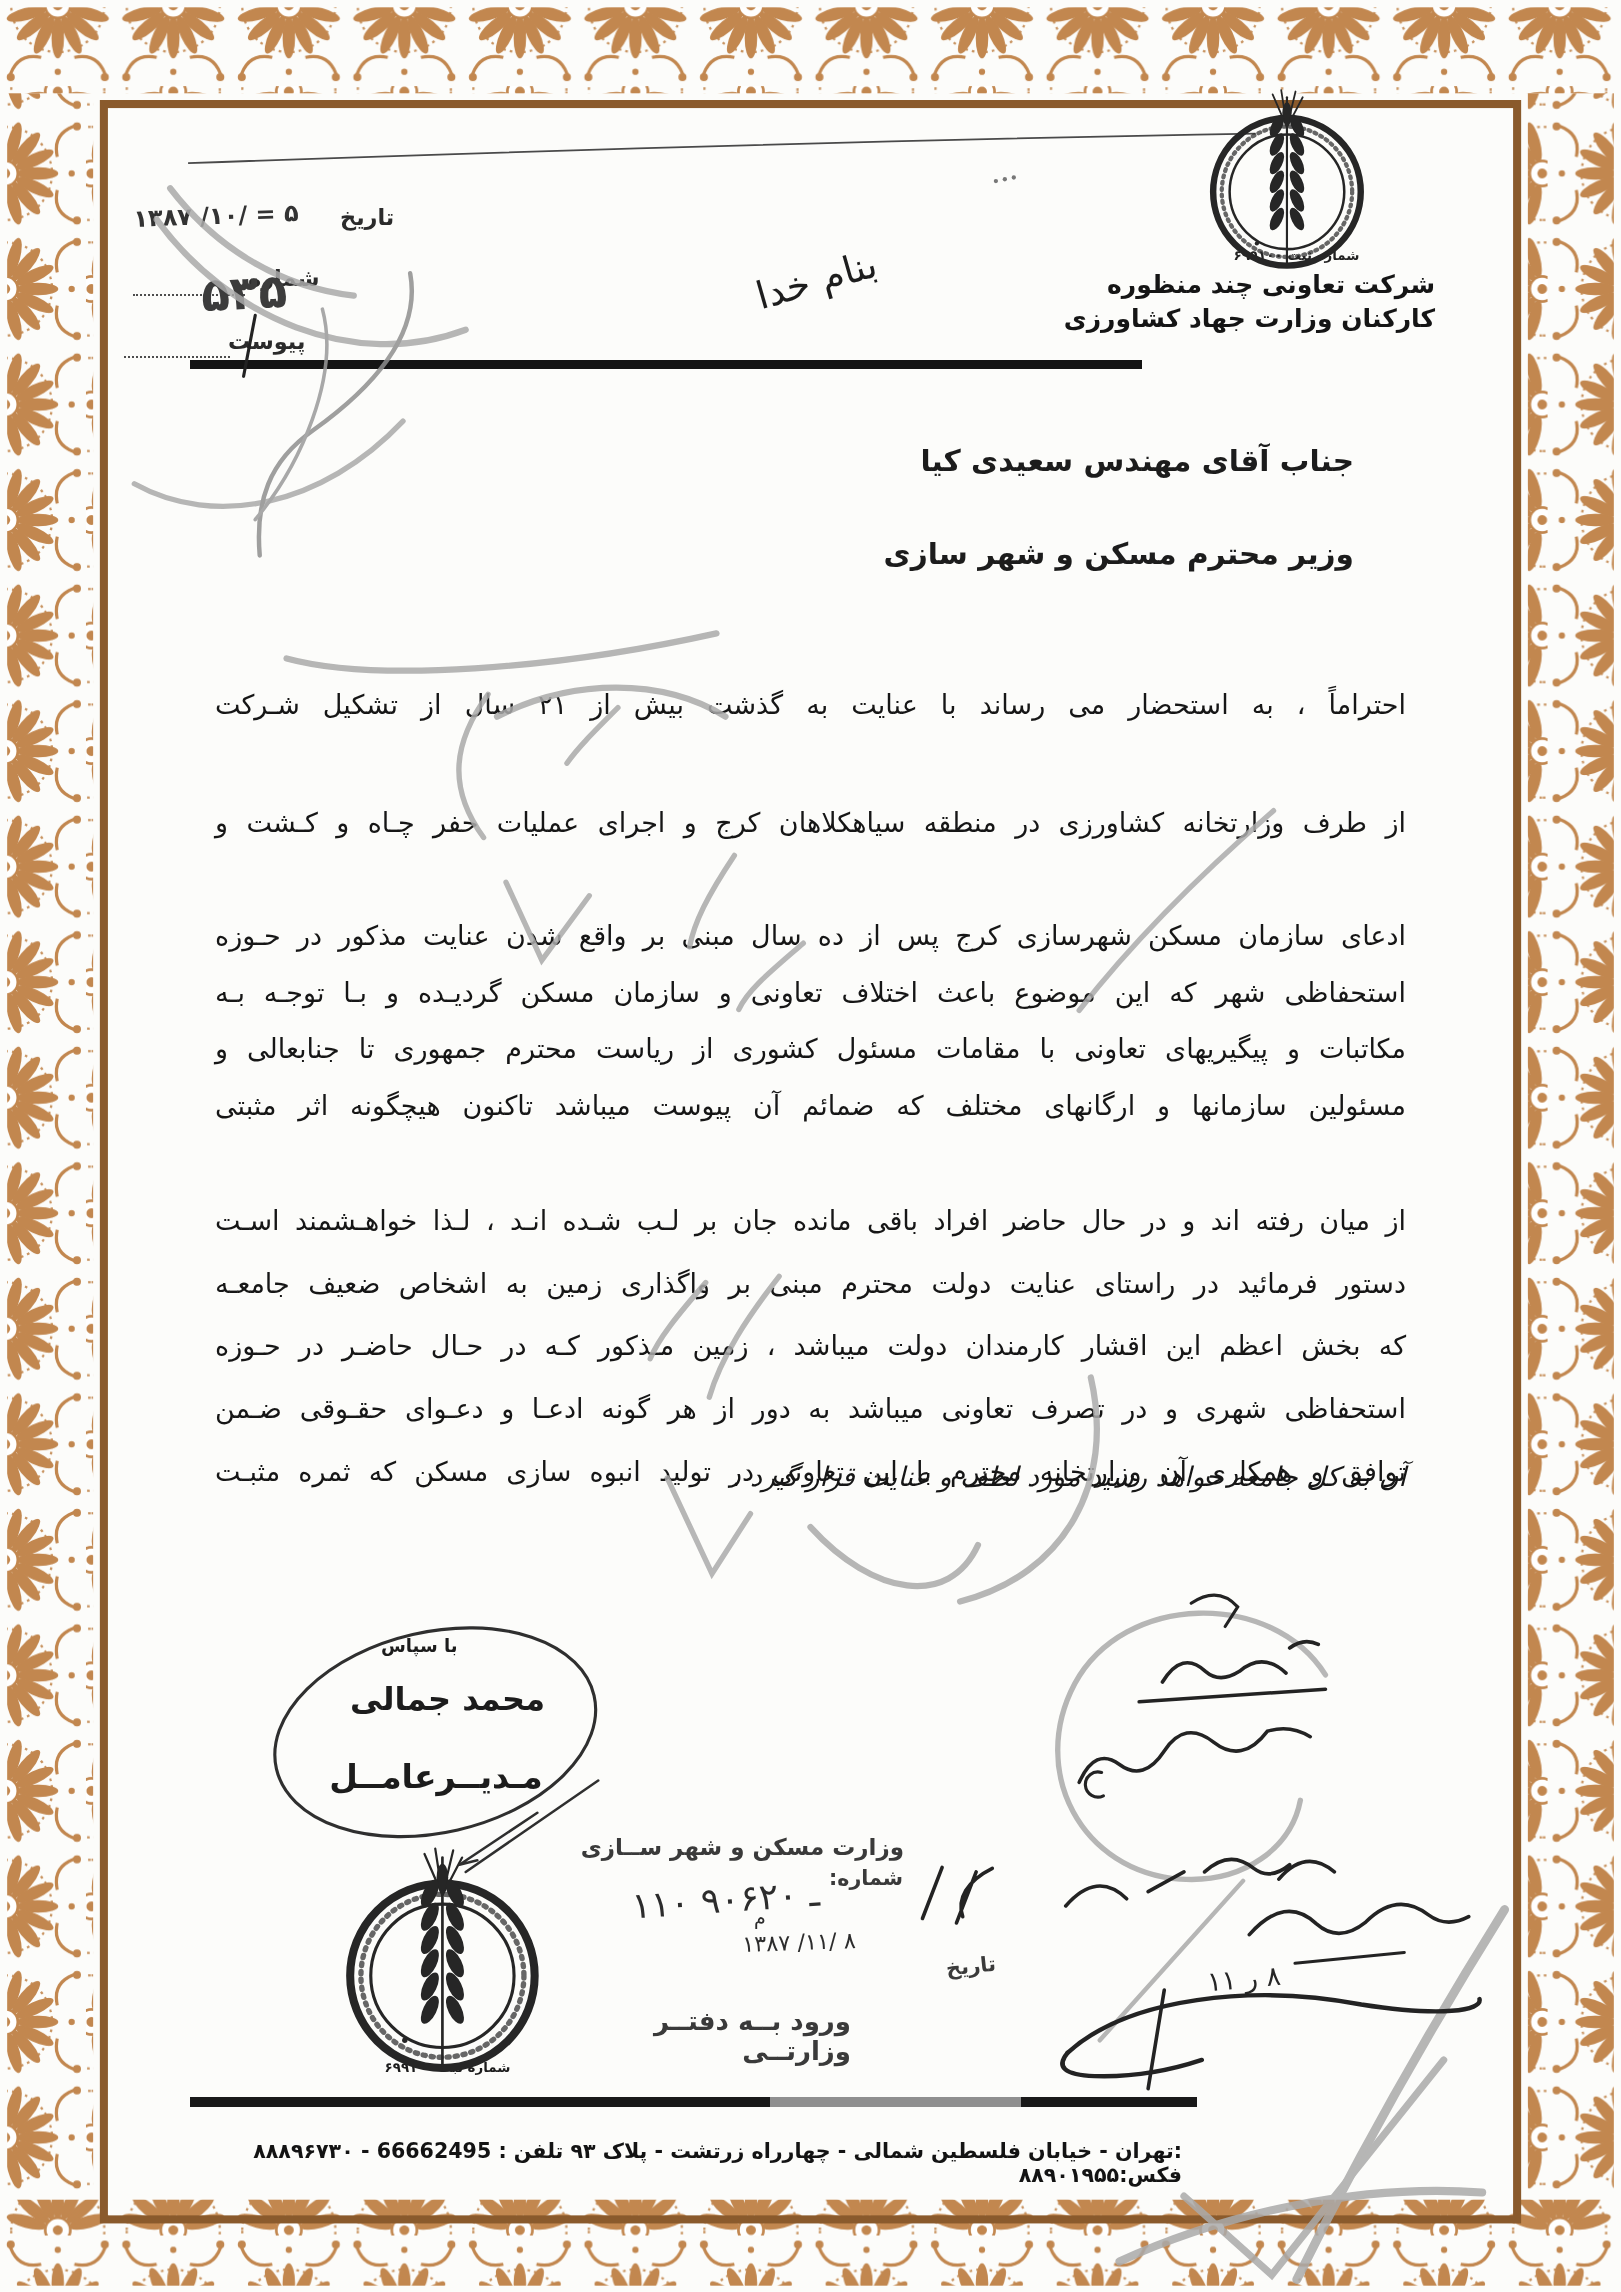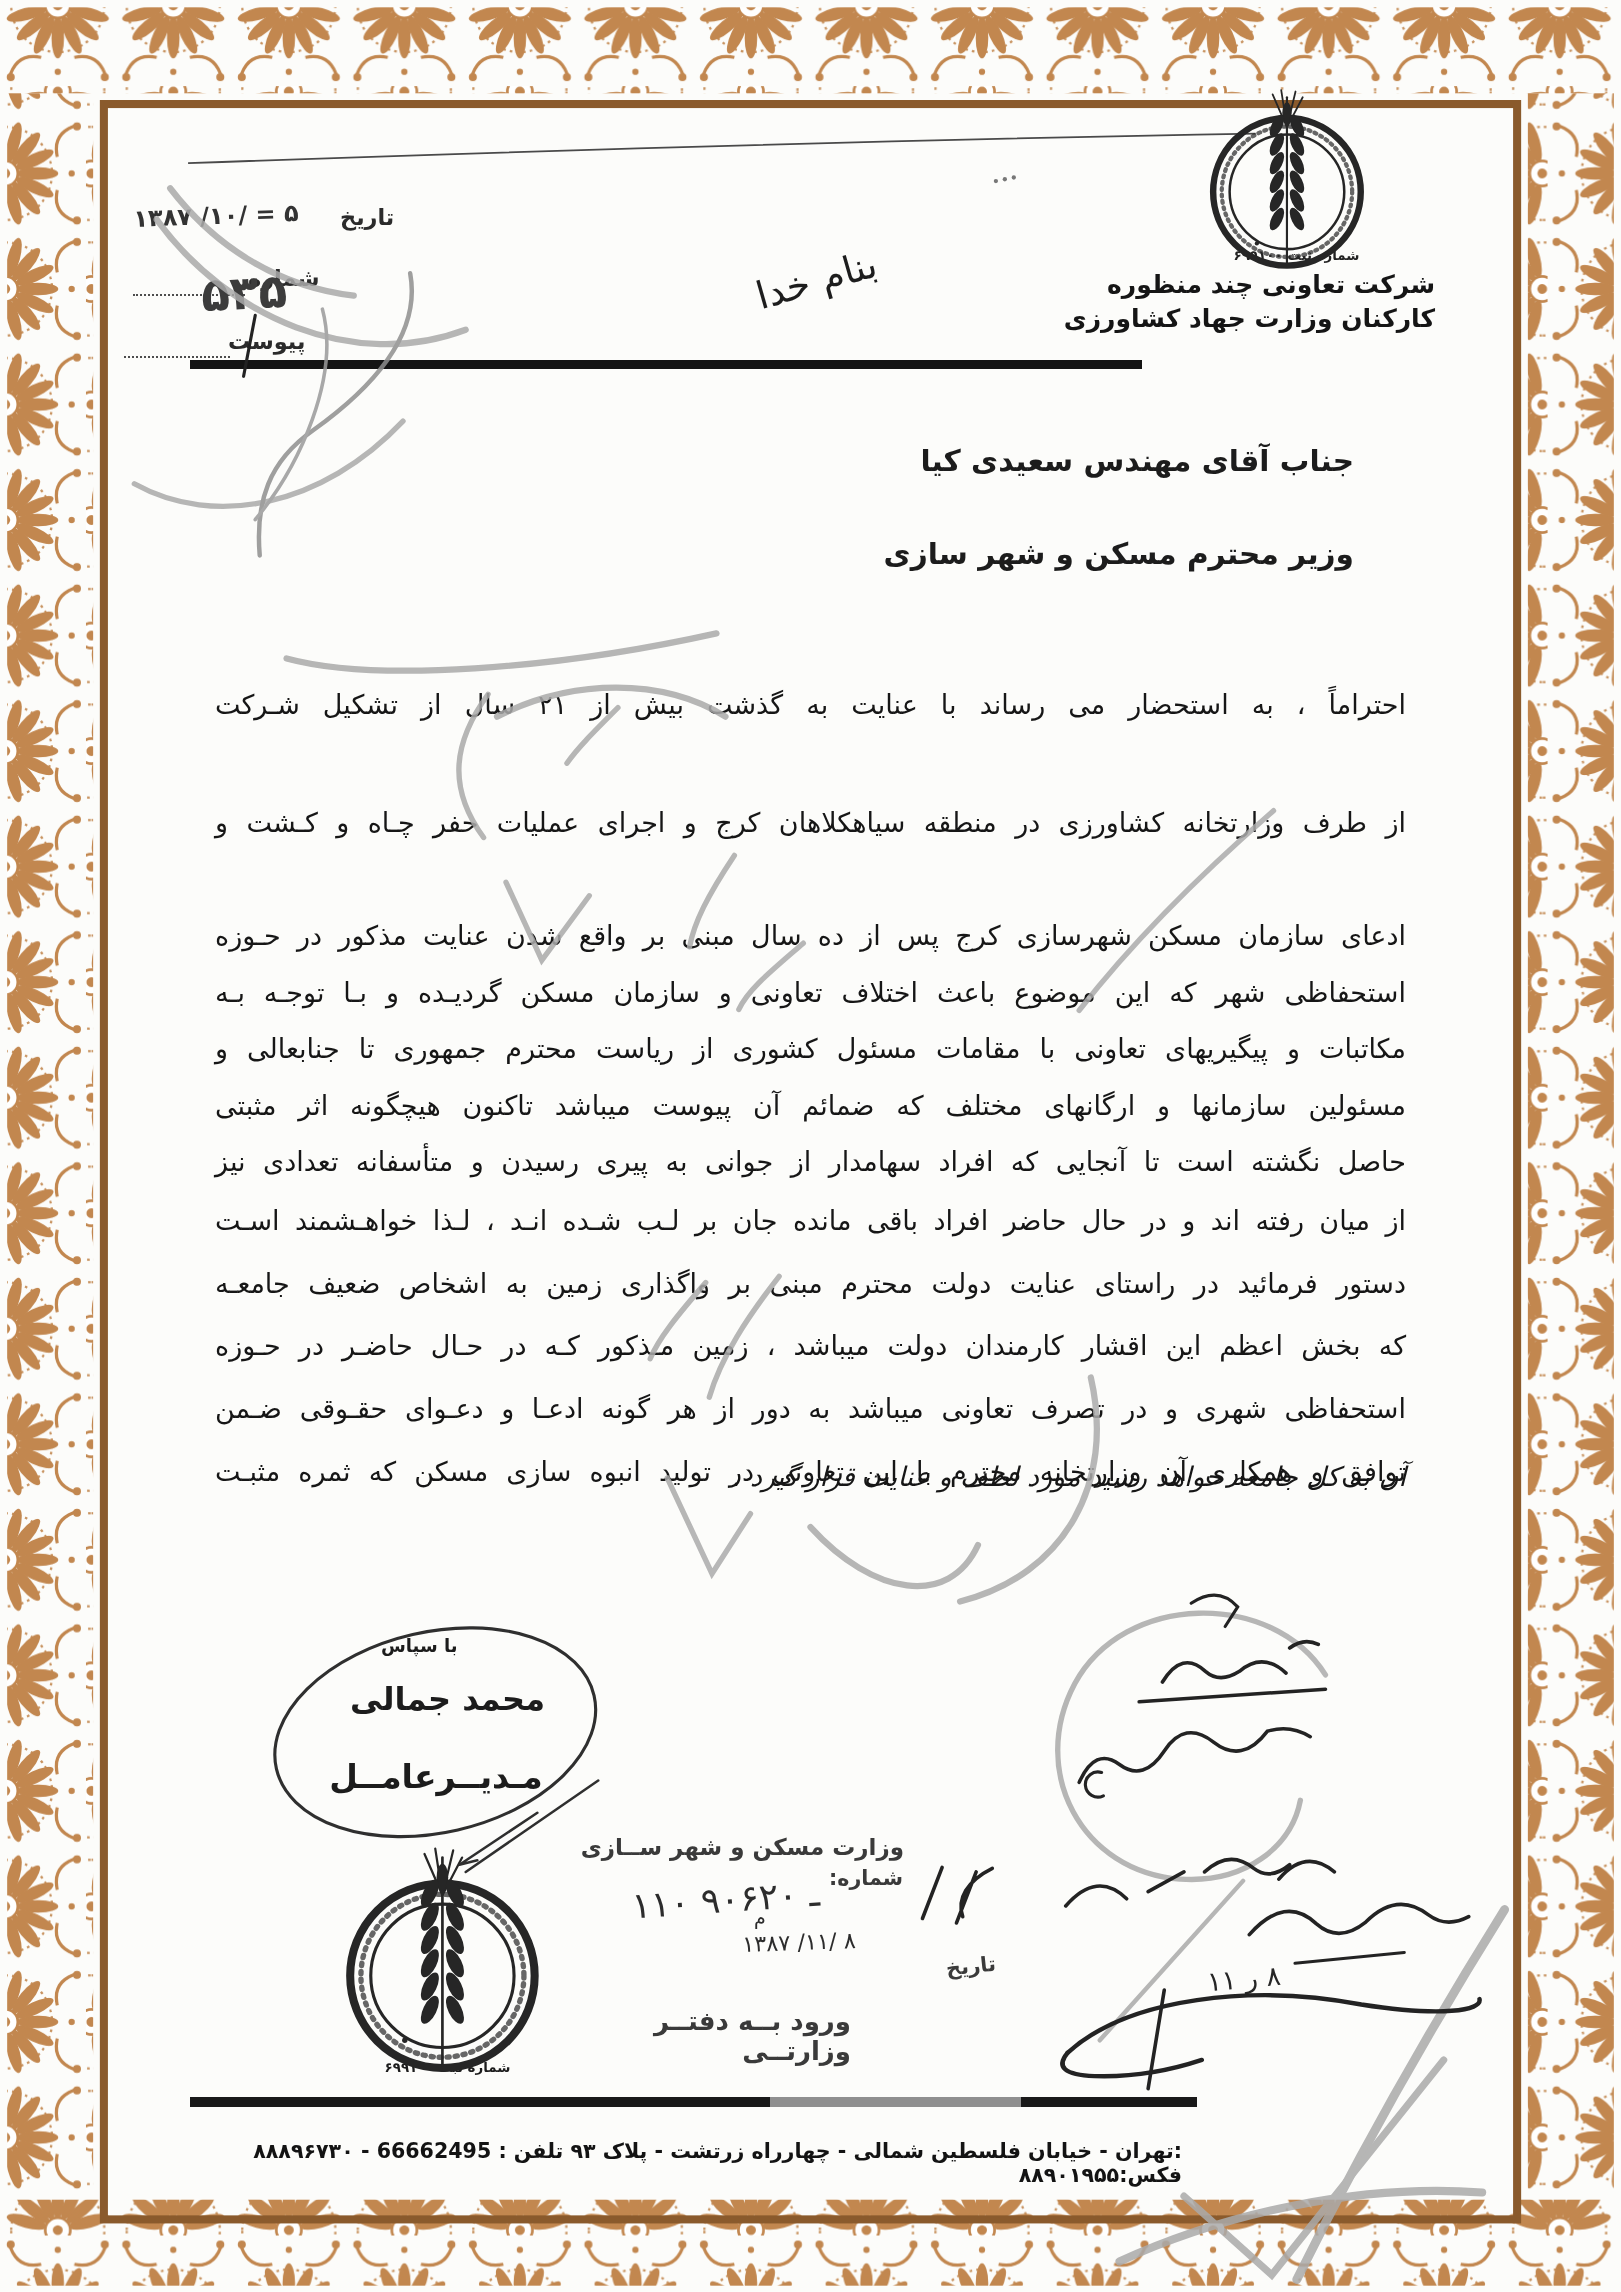--- a/index.html
+++ b/index.html
@@ -76,21 +76,20 @@
 
   <div class="abs rtl" style="left:806px;top:444px;width:548px;font-size:29.6px;font-weight:bold;text-align:right;">جناب آقای مهندس سعیدی کیا</div>
   <div class="abs rtl" style="left:806px;top:537px;width:548px;font-size:29.6px;font-weight:bold;text-align:right;">وزیر محترم مسکن و شهر سازی</div>
 
   <div class="abs bodyline" style="top:684px;">احتراماً ، به استحضار می رساند با عنایت به گذشت بیش از ۲۱ سال از تشکیل شـرکت</div>
   <div class="abs bodyline" style="top:802px;">از طرف وزارتخانه کشاورزی در منطقه سیاهکلاهان کرج و اجرای عملیات حفر چـاه و کـشت و</div>
   <div class="abs bodyline" style="top:915px;">ادعای سازمان مسکن شهرسازی کرج پس از ده سال مبنی بر واقع شدن عنایت مذکور در حـوزه</div>
   <div class="abs bodyline" style="top:972px;">استحفاظی شهر که این موضوع باعث اختلاف تعاونی و سازمان مسکن گردیـده و بـا توجـه بـه</div>
   <div class="abs bodyline" style="top:1028px;">مکاتبات و پیگیریهای تعاونی با مقامات مسئول کشوری از ریاست محترم جمهوری تا جنابعالی و</div>
   <div class="abs bodyline" style="top:1085px;">مسئولین سازمانها و ارگانهای مختلف که ضمائم آن پیوست میباشد تاکنون هیچگونه اثر مثبتی</div>
-  <div class="abs bodyline" style="top:1141px;">حاصل نگشته است تا آنجایی که افراد سهامدار از جوانی به پیری رسیدن و متأسفانه تعدادی نیز</div>
   <div class="abs bodyline" style="top:1200px;">از میان رفته اند و در حال حاضر افراد باقی مانده جان بر لـب شـده انـد ، لـذا خواهـشمند اسـت</div>
   <div class="abs bodyline" style="top:1263px;">دستور فرمائید در راستای عنایت دولت محترم مبنی بر واگذاری زمین به اشخاص ضعیف جامعـه</div>
   <div class="abs bodyline" style="top:1325px;">که بخش اعظم این اقشار کارمندان دولت میباشد ، زمین مـذکور کـه در حـال حاضـر در حـوزه</div>
   <div class="abs bodyline" style="top:1388px;">استحفاظی شهری و در تصرف تعاونی میباشد به دور از هر گونه ادعـا و دعـوای حقـوقی ضـمن</div>
   <div class="abs bodyline" style="top:1451px;">توافق و همکاری آن وزارتخانه محترم با این تعاونی در تولید انبوه سازی مسکن که ثمره مثبـت</div>
   <div class="abs bodyline last" style="top:1456px;font-style:italic;">آن به کل جامعه خواهد رسید مورد لطف و عنایت قرار گیرد .</div>
 
   <div class="abs rtl" style="left:381px;top:1635px;font-size:18px;font-weight:bold;">با سپاس</div>
   <div class="abs rtl" style="left:349px;top:1680px;width:197px;font-size:32px;font-weight:bold;text-align:center;">محمد جمالی</div>
   <div class="abs rtl" style="left:315px;top:1757px;width:242px;font-size:33px;font-weight:bold;text-align:center;">مـدیــرعامــل</div>

